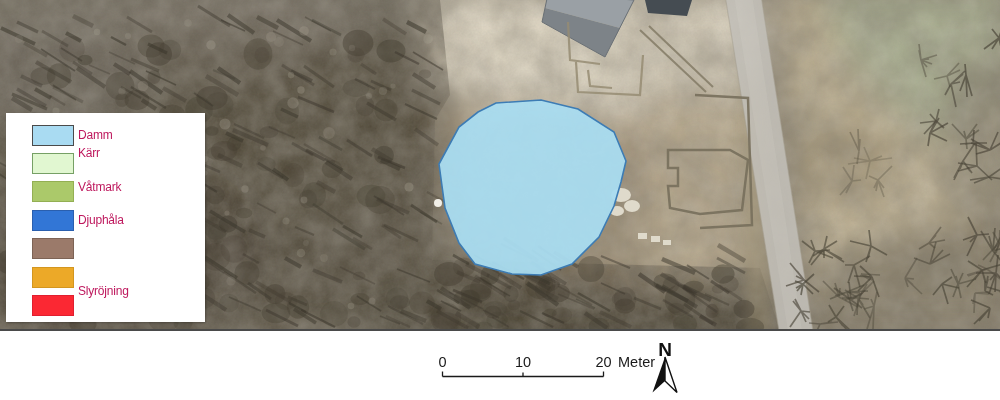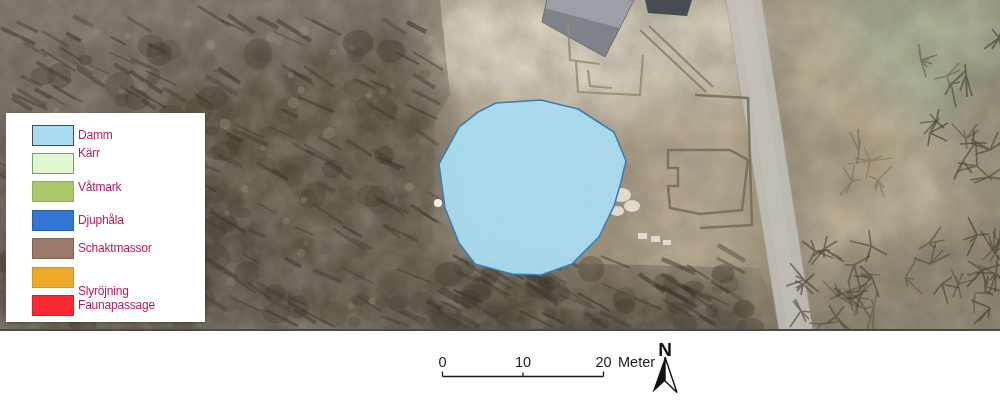--- a/index.html
+++ b/index.html
@@ -625,27 +625,25 @@
 <div class="li" style="top:39.9px;background:#e1f7d1;border:1px solid #76a065"></div>
 <div class="lt" style="top:30px">Kärr</div>
 
 <div class="li" style="top:68.3px;background:#abc96a;border:1px solid #93af53"></div>
 <div class="lt" style="top:64px">Våtmark</div>
 
 <div class="li" style="top:96.7px;background:#3276d6;border:1px solid #2a5fae"></div>
 <div class="lt" style="top:96.7px">Djuphåla</div>
 
 <div class="li" style="top:125.1px;background:#9b7a6a;border:1px solid #7d6355"></div>
-<div class="lt" style="top:125.1px">Schaktmassor</div>
 
 <div class="li" style="top:153.5px;background:#eca928;border:1px solid #d3961f"></div>
 <div class="lt" style="top:168px">Slyröjning</div>
 
 <div class="li" style="top:181.9px;background:#fb2833;border:1px solid #e01f2f"></div>
-<div class="lt" style="top:181.9px">Faunapassage</div>
 </div>
 
 <svg width="1000" height="69" viewBox="0 0 1000 69" style="position:absolute;left:0;top:331px">
 <g stroke="#1a1a1a" stroke-width="1.3" fill="none">
 <path d="M442.5 45.5 H603.5"></path>
 <path d="M442.5 40.5 V45.5"></path>
 <path d="M523 41.5 V45.5"></path>
 <path d="M603.5 40.5 V45.5"></path>
 </g>
 

